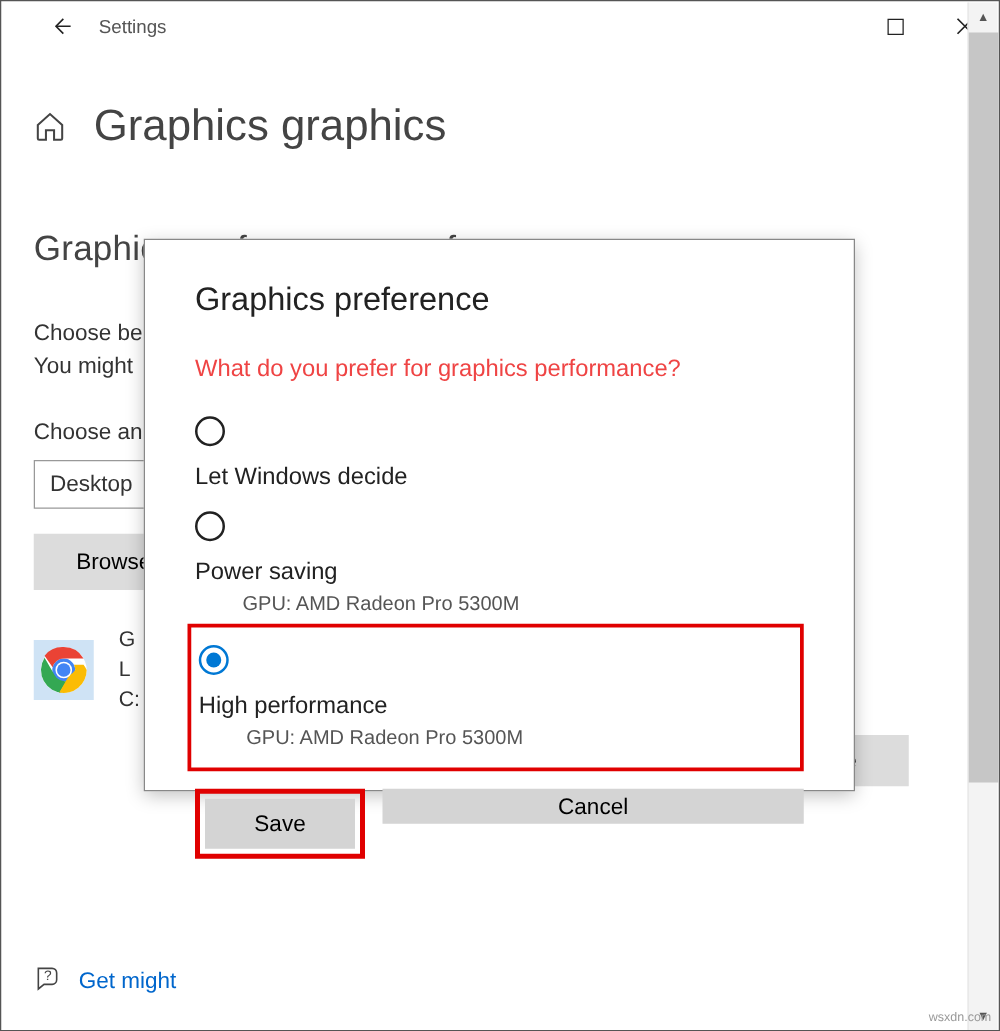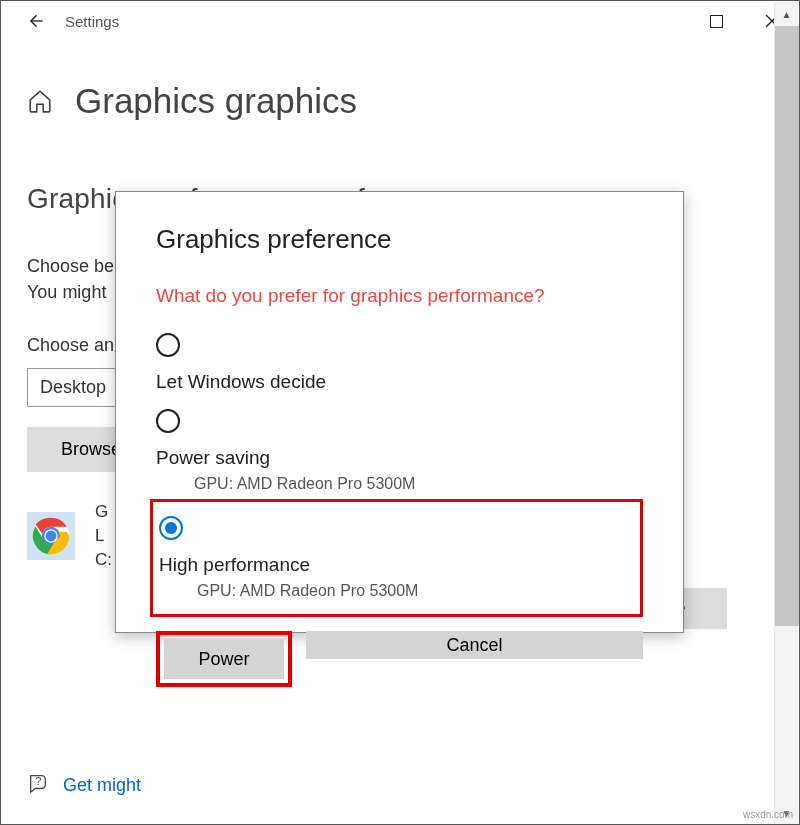--- a/index.html
+++ b/index.html
@@ -17,21 +17,21 @@
     height: 825px;
     border: 1px solid #555;
     position: relative;
     overflow: hidden;
   }
   
   .titlebar {
     height: 40px;
     display: flex;
     align-items: center;
-    padding-left: 14px;
+    padding-left: 28px;
     color: #555;
     font-size: 15px;
   }
   .titlebar .back-btn {
     width: 40px;
     height: 40px;
     display: flex;
     align-items: center;
     justify-content: center;
     font-size: 22px;
@@ -326,20 +326,20 @@
     <div class="highlight-box">
       <div class="radio-row">
         <div class="radio selected"></div>
         <div class="radio-label">High performance</div>
       </div>
       <div class="radio-sub">GPU: AMD Radeon Pro 5300M</div>
     </div>
 
     <div class="dialog-buttons">
       <span class="save-highlight">
-        <button>Power</button>
+        <button>Save</button>
       </span>
       <button style="flex:1.6">Cancel</button>
     </div>
   </div>
 
   <div class="watermark">wsxdn.com</div>
 </div>
 
 </body></html>

